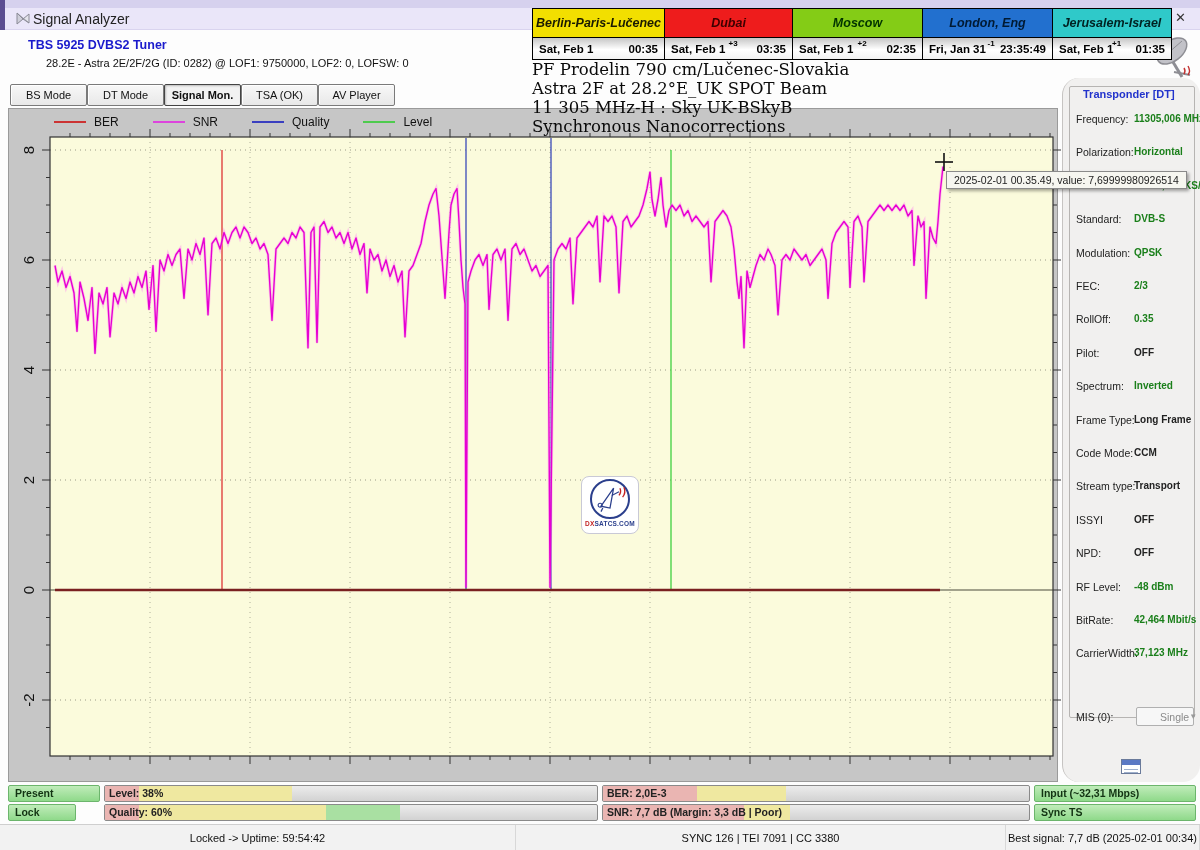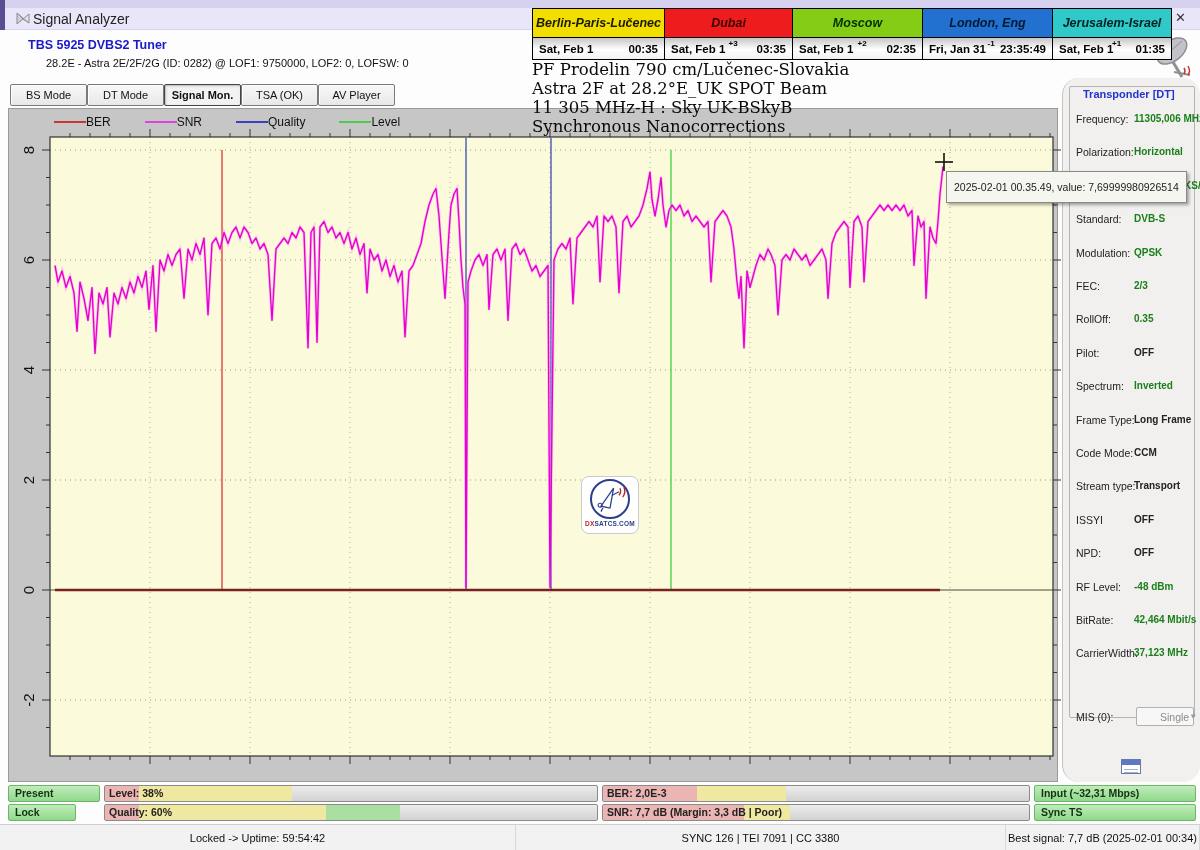--- a/index.html
+++ b/index.html
@@ -40,34 +40,34 @@
   #toolbar { position:absolute; left:10px; top:84px; display:flex; }
   #toolbar button { width:77px; height:22px; font-family:"Liberation Sans",sans-serif; font-size:11px;
     color:#111; background:linear-gradient(#f8f8f8,#e8e8e8); border:1px solid #7a7a7a;
     box-shadow:inset 1px 1px 0 #ffffff; border-radius:2px; }
   #toolbar button.active { background:#f2f2f2; border:1px solid #444;
     box-shadow:inset 1px 1px 2px #bbb; font-weight:bold; }
   
   #chart-panel { position:absolute; left:8px; top:108px; width:1050px; height:674px;
     background:#c6c6c6; border:1px solid #9a9a9a; z-index:1; }
   #legend { position:absolute; left:45px; top:6px; display:flex; gap:34px; align-items:center; }
-  .leg-item { display:flex; align-items:center; font-size:12px; color:#111; }
+  .leg-item { display:flex; align-items:center; gap:8px; font-size:12px; color:#111; }
   .leg-swatch { width:32px; height:0; border-top-width:2px; border-top-style:solid; }
   #plot-svg { position:absolute; left:0; top:0; width:1200px; height:850px; z-index:10; pointer-events:none; }
   
   #logo { position:absolute; left:581px; top:476px; width:58px; height:58px; z-index:12;
     background:#fff; border-radius:8px; border:1px solid #c9c9d6; text-align:center; }
   #logo .ring { width:40px; height:40px; margin:2px auto 0; border:2px solid #2b3f8c; border-radius:50%; position:relative; }
   #logo .txt { font-size:6.5px; font-weight:bold; letter-spacing:.2px; color:#2b3f8c; margin-top:1px; }
   #logo .txt b { color:#c22222; }
   
   #crosshair { position:absolute; left:934px; top:152px; width:20px; height:20px; z-index:14; }
   #tooltip { position:absolute; left:946px; top:171px; z-index:15; white-space:nowrap;
     background:#f6f6f0; border:1px solid #8a8a8a; box-shadow:2px 2px 3px rgba(0,0,0,.35);
-    font-size:10.5px; color:#222; padding:9px 7px; }
+    font-size:10.5px; color:#222; padding:2px 7px; }
   
   #right-panel { position:absolute; left:1062px; top:78px; width:138px; height:704px;
     background:#f1f0ef; border-left:1px solid #c6c4c2; z-index:5;border-radius:17px; }
   .groupbox { position:absolute; left:6px; top:8px; width:126px; height:632px;
     border:1px solid #b6b4b2; border-radius:2px; }
   .groupbox-title { position:absolute; left:10px; top:1px; background:#f1f0ef; padding:0 3px;
     font-size:11px; font-weight:bold; color:#2233cc; }
   .tp-label { position:absolute; font-size:10.5px; color:#222; white-space:nowrap; }
   .tp-value { position:absolute; font-size:10px; font-weight:bold; white-space:nowrap; }
   .mis-select { position:absolute; left:66px; width:58px; height:19px; background:#f7f7f7;

